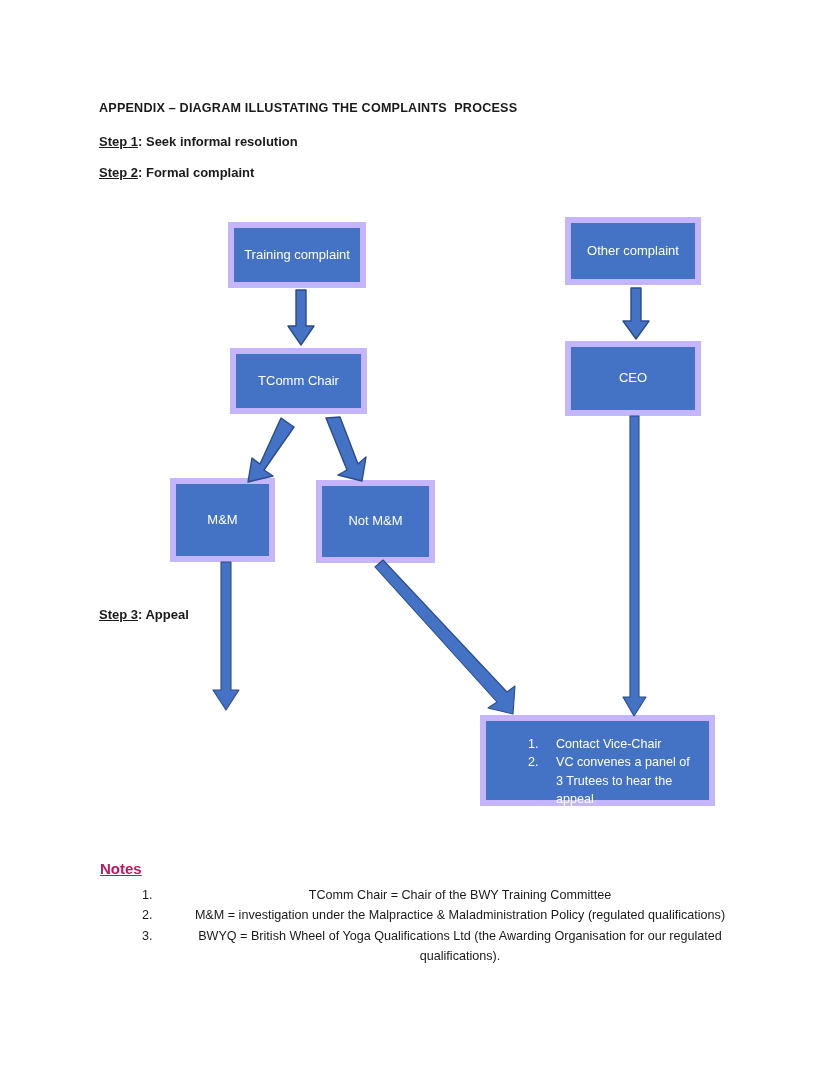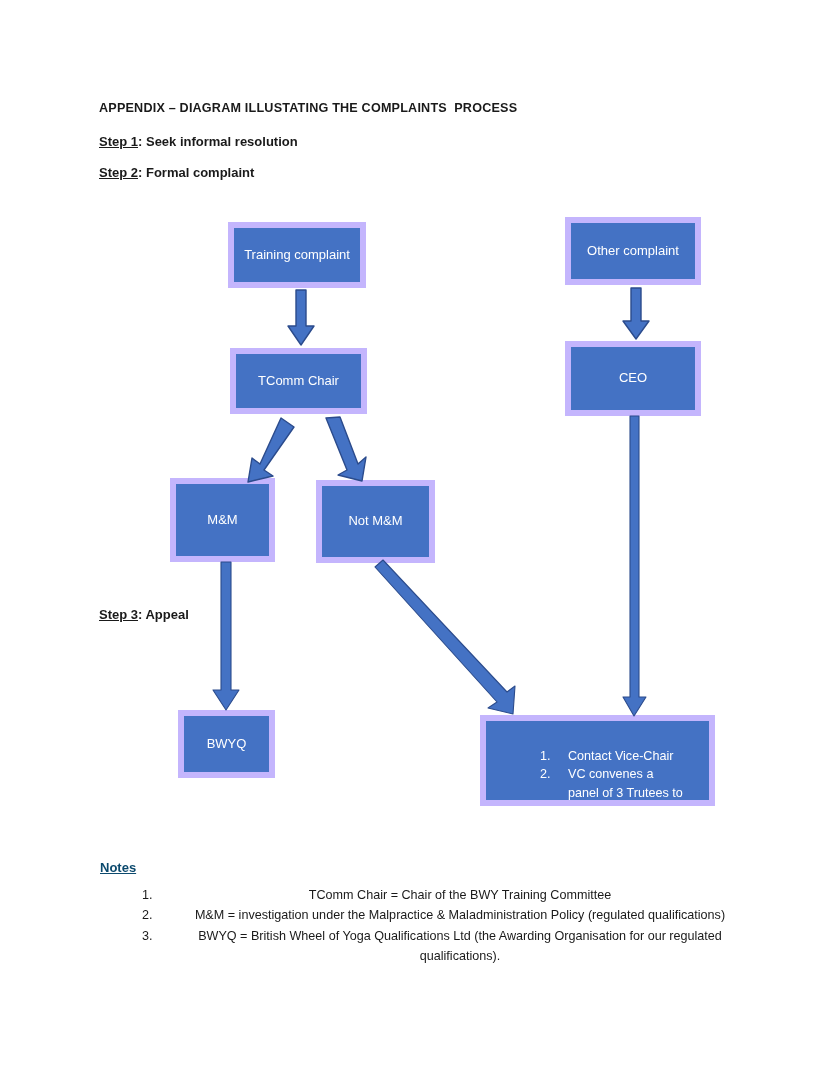--- a/index.html
+++ b/index.html
@@ -68,21 +68,21 @@
 
   #box-appeal {
     left: 480px;
     top: 715px;
     width: 235px;
     height: 91px;
     display: block;
     padding: 14px 10px 0 0;
   }
   #box-appeal ol {
-    margin: 12px;
+    margin: 0;
     padding: 0 0 0 56px;
     list-style: decimal;
     text-align: left;
     font-size: 12.6px;
     line-height: 1.45;
   }
   #box-appeal ol li {
     padding-left: 14px;
     color: #ffffff;
   }
@@ -91,23 +91,23 @@
   .arrow {
     position: absolute;
   }
   .arrow svg { display: block; overflow: visible; }
 
   
   #notes-heading {
     position: absolute;
     left: 100px;
     top: 860px;
-    font-size: 13px;
+    font-size: 15px;
     font-weight: bold;
-    color: #0c4a6e;
+    color: #be185d;
     text-decoration: underline;
   }
   #notes-list {
     position: absolute;
     left: 120px;
     top: 885px;
     width: 600px;
     margin: 0;
     padding: 0 0 0 36px;
     list-style: decimal;
@@ -127,21 +127,20 @@
   <div class="step-line" id="step1"><span class="step-label">Step 1</span><span>: Seek informal resolution</span></div>
   <div class="step-line" id="step2"><span class="step-label">Step 2</span><span>: Formal complaint</span></div>
   <div class="step-line" id="step3"><span class="step-label">Step 3</span><span>: Appeal</span></div>
 
   <div class="fbox" id="box-training">Training complaint</div>
   <div class="fbox" id="box-other">Other complaint</div>
   <div class="fbox" id="box-tcomm">TComm Chair</div>
   <div class="fbox" id="box-ceo">CEO</div>
   <div class="fbox" id="box-mm">M&amp;M</div>
   <div class="fbox" id="box-notmm">Not M&amp;M</div>
-  <div class="fbox" id="box-bwyq">BWYQ</div>
 
   <div class="fbox" id="box-appeal">
     <ol>
       <li>Contact Vice-Chair</li>
       <li>VC convenes a panel of 3 Trutees to hear the appeal</li>
     </ol>
   </div>
 
   <div class="arrow" style="left:288px; top:290px;">
     <svg width="26" height="57" viewBox="0 0 26 57">

